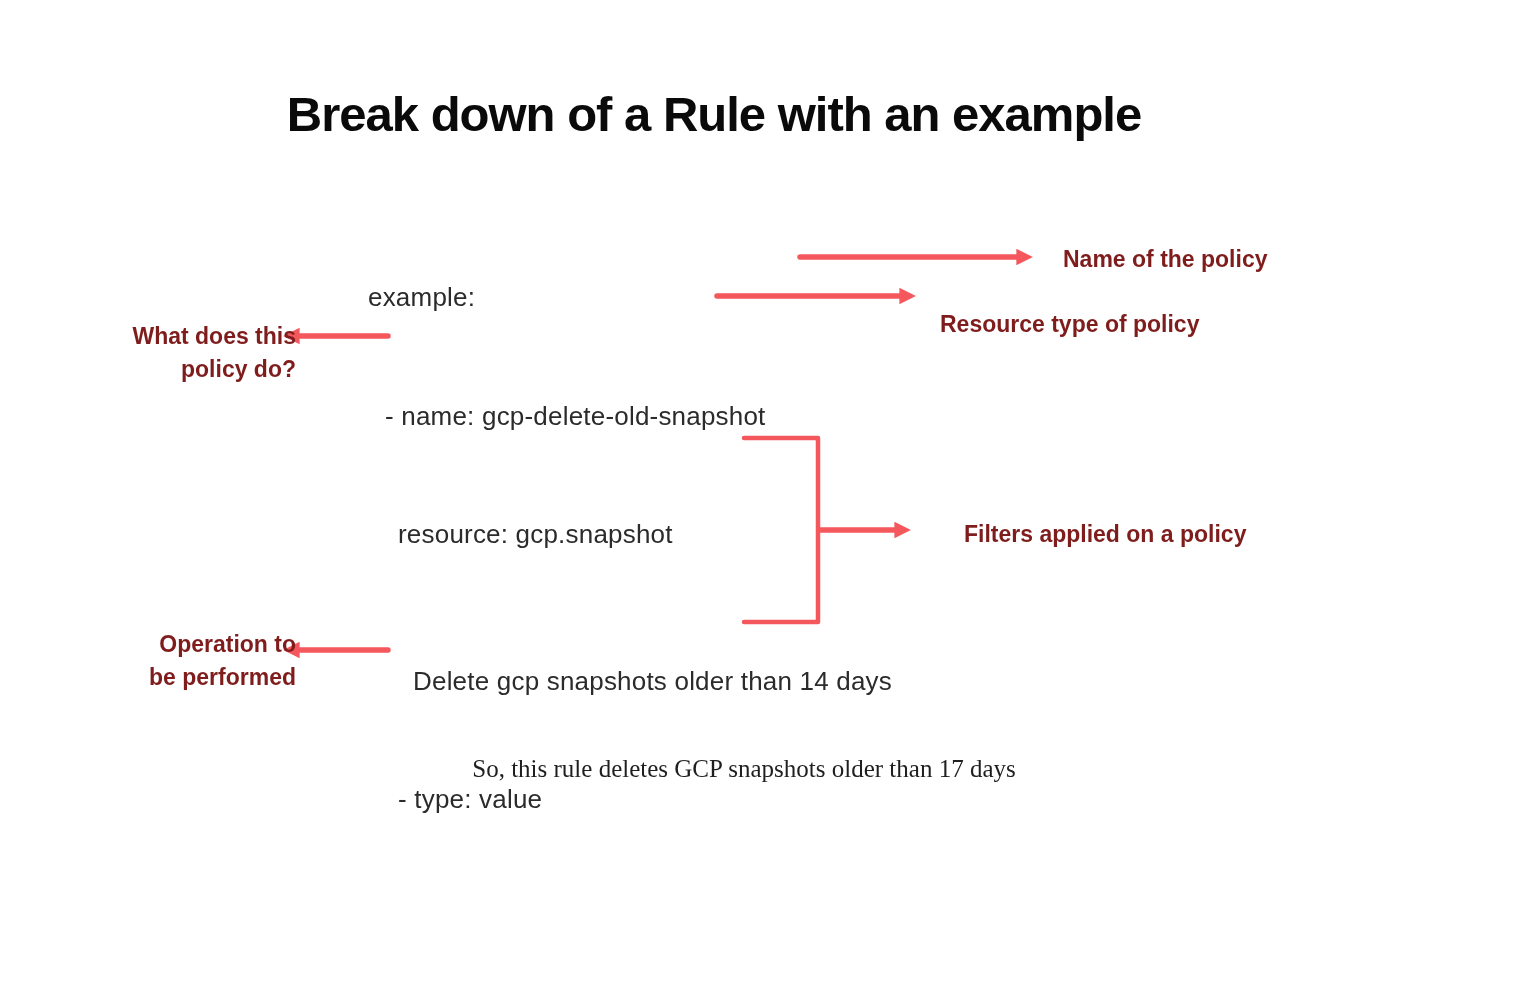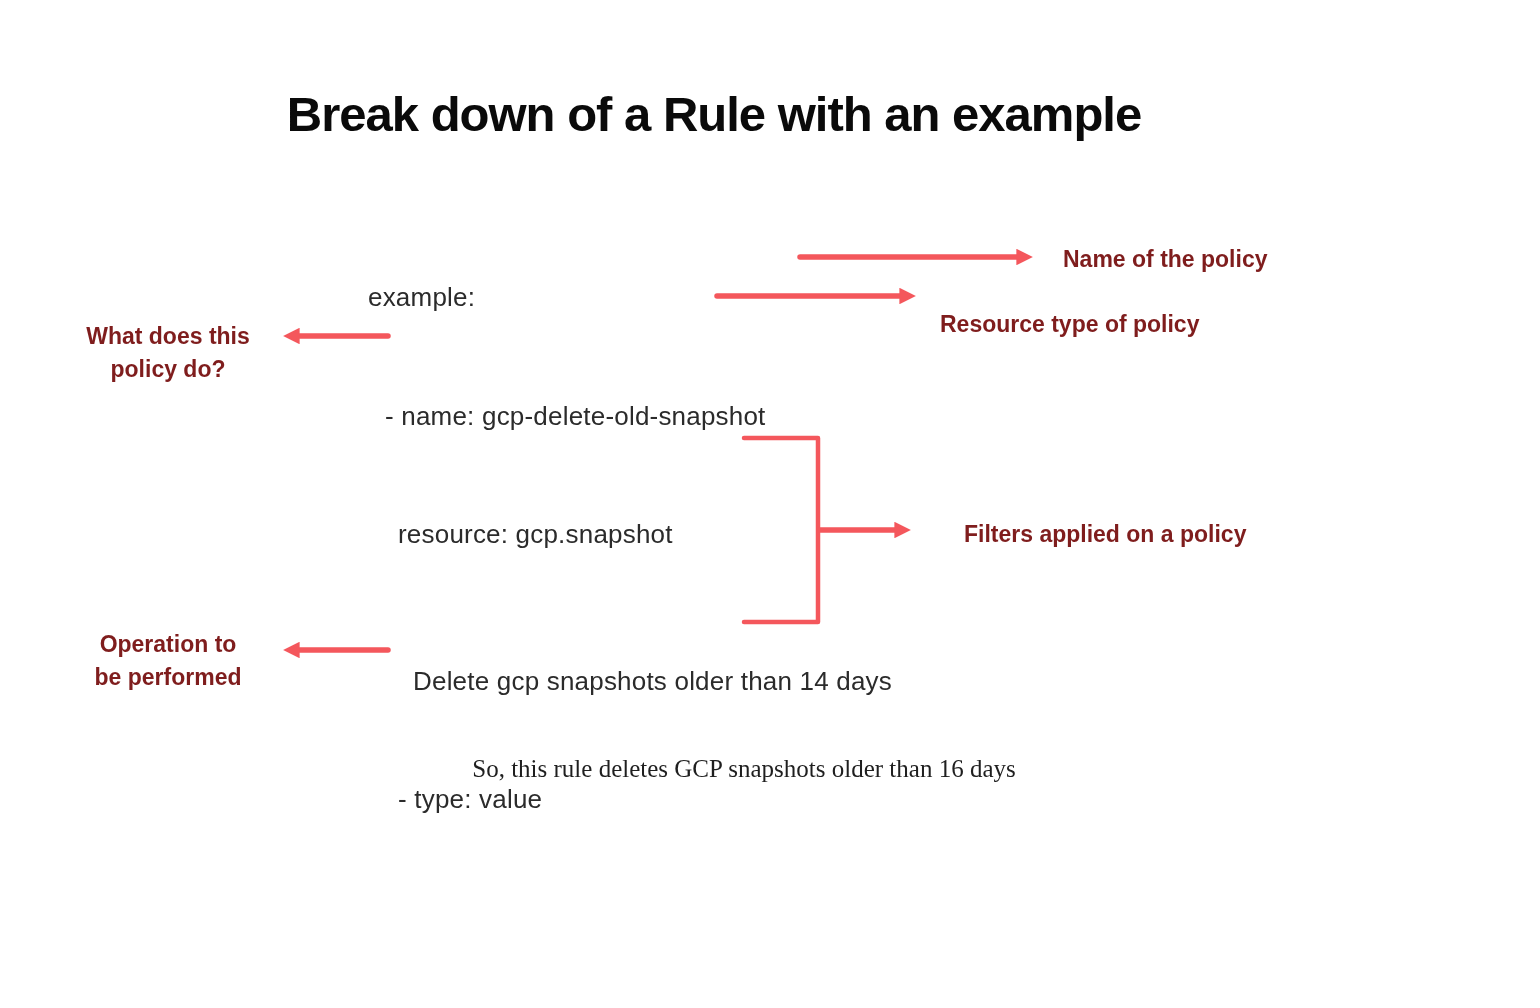--- a/index.html
+++ b/index.html
@@ -34,21 +34,21 @@
   .code .ind2{padding-left:30px;}
   .code .ind3{padding-left:45px;margin-top:28px;}
   .lbl{
     position:absolute;
     color:#7f1d1d;
     font-weight:700;
     font-size:23px;
     line-height:33px;
     white-space:pre-line;
   }
-  .lbl.centered{text-align:center;width:256px;}
+  .lbl.centered{text-align:right;width:256px;}
   .arrows{
     position:absolute;
     left:0; top:0;
     pointer-events:none;
   }
   .caption{
     position:absolute;
     left:60px; right:0;
     top:755px;
     text-align:center;
@@ -103,15 +103,15 @@
   <div class="lbl" style="left:940px; top:282px;margin-top:26px;">Resource type of policy</div>
 
   <div class="lbl centered" style="left:40px; top:320px;">What does this
 policy do?</div>
 
   <div class="lbl" style="left:964px; top:518px;">Filters applied on a policy</div>
 
   <div class="lbl centered" style="left:40px; top:628px;">Operation to
 be performed</div>
 
-  <div class="caption">So, this rule deletes GCP snapshots older than 16 days</div>
+  <div class="caption">So, this rule deletes GCP snapshots older than 17 days</div>
 
 </div>
 
 </body></html>

